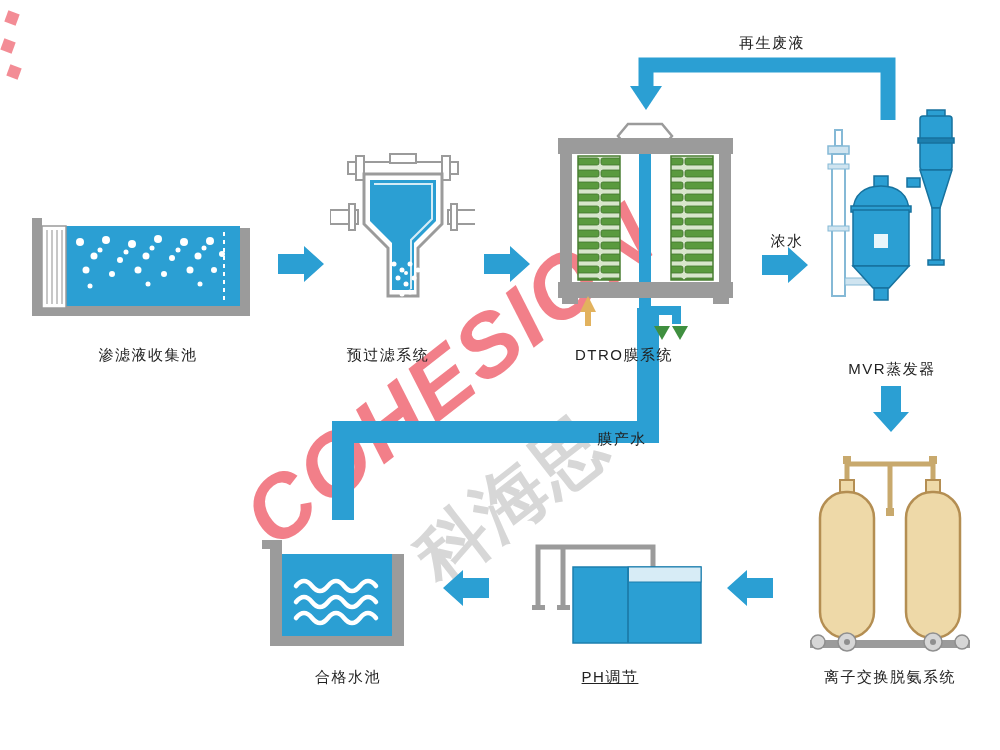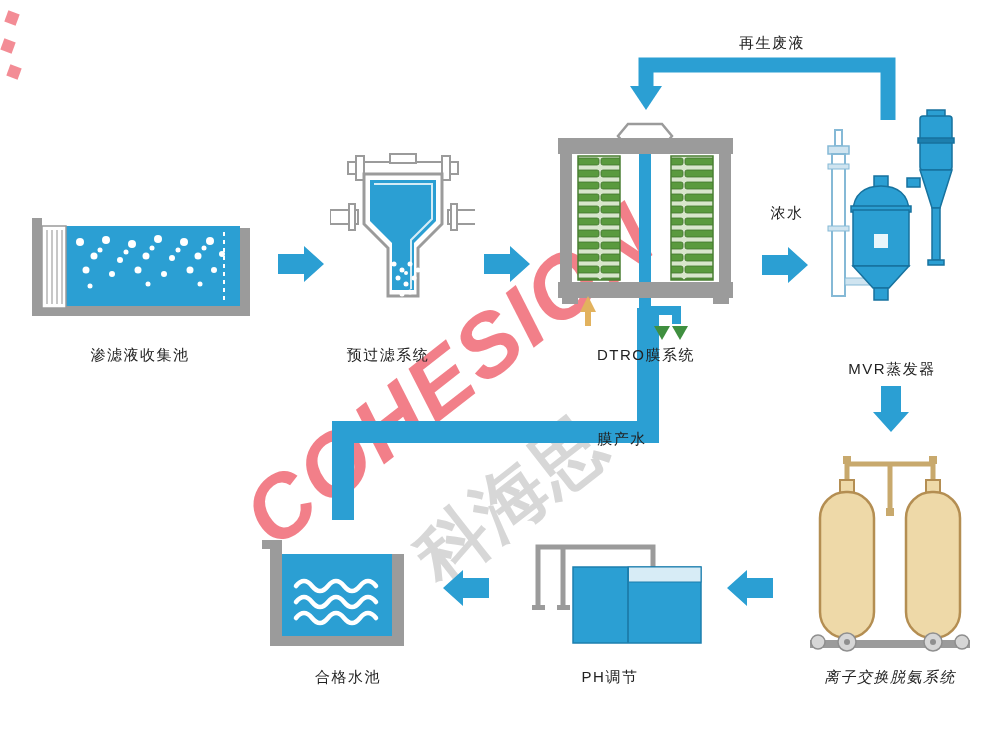--- a/index.html
+++ b/index.html
@@ -66,21 +66,21 @@
       <circle cx="72" cy="38" r="2.5"></circle>
         <circle cx="98" cy="40" r="2.5"></circle>
         <circle cx="124" cy="36" r="2.5"></circle>
       <circle cx="150" cy="38" r="2.5"></circle>
         <circle cx="176" cy="36" r="2.5"></circle>
         <circle cx="62" cy="74" r="2.5"></circle>
       <circle cx="120" cy="72" r="2.5"></circle>
         <circle cx="172" cy="72" r="2.5"></circle>
     </g>
   </svg>
-  <div class="label" style="left:140px;top:346px;">渗滤液收集池</div>
+  <div class="label" style="left:148px;top:346px;">渗滤液收集池</div>
 
   <svg class="abs pipe" style="left:278px;top:246px;" width="46" height="36" viewBox="0 0 46 36">
     <polygon points="0,8 26,8 26,0 46,18 26,36 26,28 0,28" fill="#2B9FD3"></polygon>
   </svg>
 
   <svg class="abs fig" style="left:330px;top:152px;" width="145" height="160" viewBox="0 0 145 160">
     <g stroke="#9b9b9b" stroke-width="2" fill="#ffffff">
       <rect x="18" y="10" width="110" height="12"></rect>
       <rect x="26" y="4" width="8" height="24"></rect>
       <rect x="112" y="4" width="8" height="24"></rect>
@@ -142,23 +142,23 @@
       <rect x="93" y="186" width="30" height="9" fill="#2B9FD3"></rect>
       <rect x="114" y="186" width="9" height="18" fill="#2B9FD3"></rect>
     </g>
     <g>
       <polygon points="22,192 38,192 30,176" fill="#e2b25e"></polygon>
       <rect x="27" y="192" width="6" height="14" fill="#e2b25e"></rect>
       <polygon points="96,206 112,206 104,220" fill="#3f8f3f"></polygon>
       <polygon points="114,206 130,206 122,220" fill="#3f8f3f"></polygon>
     </g>
   </svg>
-  <div class="label" style="left:646px;top:346px;">DTRO膜系统</div>
-
-  <div class="label" style="left:787px;top:204px;">浓水</div>
+  <div class="label" style="left:624px;top:346px;">DTRO膜系统</div>
+
+  <div class="label" style="left:787px;top:232px;">浓水</div>
   <svg class="abs pipe" style="left:762px;top:247px;" width="46" height="36" viewBox="0 0 46 36">
     <polygon points="0,8 26,8 26,0 46,18 26,36 26,28 0,28" fill="#2B9FD3"></polygon>
   </svg>
 
   <svg class="abs pipe" style="left:600px;top:40px;" width="320" height="85" viewBox="0 0 320 85">
     <path d="M288,80 V25 H46 V48" fill="none" stroke="#2B9FD3" stroke-width="15"></path>
     <polygon points="30,46 62,46 46,70" fill="#2B9FD3"></polygon>
   </svg>
   <div class="label" style="left:772px;top:34px;">再生废液</div>
 
@@ -213,38 +213,38 @@
     <rect x="0" y="188" width="160" height="8" fill="#9b9b9b"></rect>
     <g>
       <circle cx="37" cy="190" r="9" fill="#d6d6d6" stroke="#8f8f8f" stroke-width="1.5"></circle>
       <circle cx="37" cy="190" r="3" fill="#8f8f8f"></circle>
       <circle cx="123" cy="190" r="9" fill="#d6d6d6" stroke="#8f8f8f" stroke-width="1.5"></circle>
       <circle cx="123" cy="190" r="3" fill="#8f8f8f"></circle>
       <circle cx="8" cy="190" r="7" fill="#d6d6d6" stroke="#8f8f8f" stroke-width="1.5"></circle>
       <circle cx="152" cy="190" r="7" fill="#d6d6d6" stroke="#8f8f8f" stroke-width="1.5"></circle>
     </g>
   </svg>
-  <div class="label" style="left:890px;top:668px;font-style:italic;">离子交换脱氨系统</div>
+  <div class="label" style="left:890px;top:668px;">离子交换脱氨系统</div>
 
   <svg class="abs pipe" style="left:727px;top:570px;" width="46" height="36" viewBox="0 0 46 36">
     <polygon points="46,8 20,8 20,0 0,18 20,36 20,28 46,28" fill="#2B9FD3"></polygon>
   </svg>
 
   <svg class="abs fig" style="left:518px;top:533px;" width="185" height="115" viewBox="0 0 185 115">
     <g stroke="#9b9b9b" stroke-width="5" fill="none">
       <path d="M20,72 V14 H135 V34"></path>
       <path d="M45,72 V14"></path>
     </g>
     <rect x="14" y="72" width="13" height="5" fill="#9b9b9b"></rect>
     <rect x="39" y="72" width="13" height="5" fill="#9b9b9b"></rect>
     <rect x="55" y="34" width="128" height="76" fill="#2B9FD3" stroke="#1d7fae" stroke-width="1.5"></rect>
     <rect x="110" y="34" width="73" height="15" fill="#d7ecf6" stroke="#1d7fae" stroke-width="1"></rect>
     <line x1="110" y1="34" x2="110" y2="110" stroke="#1d7fae" stroke-width="2"></line>
   </svg>
-  <div class="label" style="left:610px;top:668px;">PH调节</div>
+  <div class="label" style="left:610px;top:668px;text-decoration:underline;">PH调节</div>
 
   <svg class="abs pipe" style="left:443px;top:570px;" width="46" height="36" viewBox="0 0 46 36">
     <polygon points="46,8 20,8 20,0 0,18 20,36 20,28 46,28" fill="#2B9FD3"></polygon>
   </svg>
 
   <svg class="abs fig" style="left:262px;top:540px;" width="150" height="115" viewBox="0 0 150 115">
     <rect x="20" y="14" width="110" height="82" fill="#2B9FD3"></rect>
     <rect x="0" y="0" width="20" height="9" fill="#9b9b9b"></rect>
     <rect x="8" y="0" width="12" height="106" fill="#9b9b9b"></rect>
     <rect x="130" y="14" width="12" height="92" fill="#9b9b9b"></rect>

